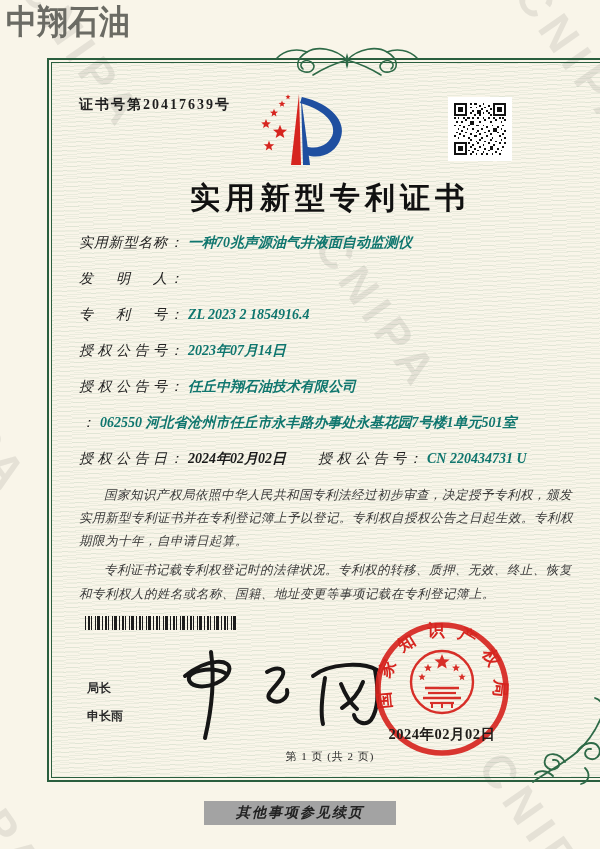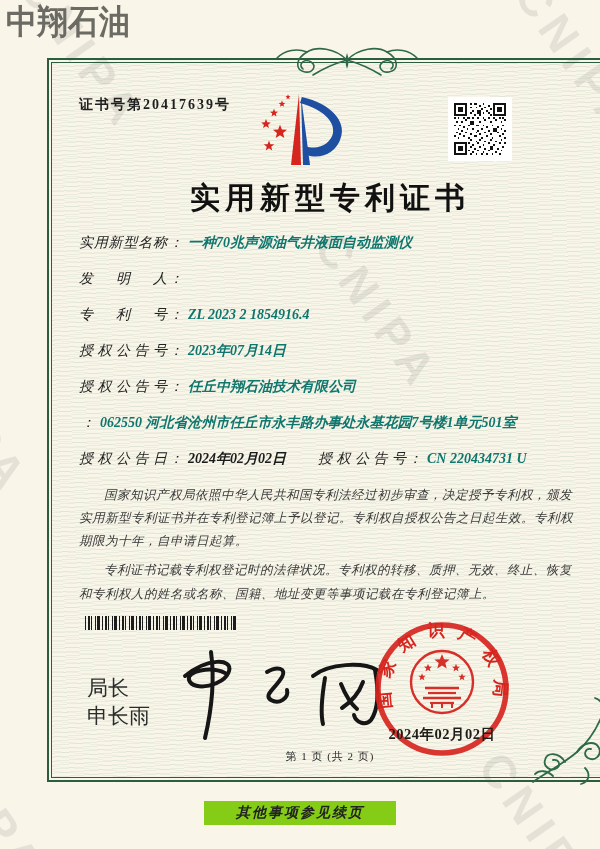--- a/index.html
+++ b/index.html
@@ -37,28 +37,28 @@
   .pair-value{flex:none;width:130px;font-weight:600;color:#1b1b1b;}
   .paragraphs{margin-top:4px;font-size:12.5px;line-height:1.85;color:#3a3a3a;
               font-style:italic;font-weight:500;}
   .paragraphs p{margin:0 0 6px 0;text-indent:2em;letter-spacing:0.5px;}
   .barcode{position:absolute;left:36px;top:556px;width:152px;height:14px;z-index:3;
      background:
        repeating-linear-gradient(90deg,#1c1c1c 0 1px,transparent 1px 3px,#1c1c1c 3px 5px,
          transparent 5px 6px,#1c1c1c 6px 7px,transparent 7px 10px,#1c1c1c 10px 11px,
          transparent 11px 12px,#1c1c1c 12px 15px,transparent 15px 17px);}
   .officer{position:absolute;left:38px;top:614px;z-index:3;
-           font-family:"Liberation Sans","DejaVu Sans",sans-serif;font-weight:400;
-           font-size:21px;color:#2b2b2b;line-height:28px;}
+           font-family:"Liberation Sans","DejaVu Sans",sans-serif;font-weight:700;
+           font-size:12px;color:#2b2b2b;line-height:28px;}
   .signature{position:absolute;left:118px;top:586px;z-index:4;}
   .seal{position:absolute;left:322px;top:558px;z-index:4;}
   .page-footer{position:absolute;left:0;right:0;bottom:16px;z-index:3;text-align:center;
                font-size:11px;color:#2a2a2a;letter-spacing:1px;margin-top:16px;}
   .continuation{position:absolute;left:50%;top:801px;transform:translateX(-50%);z-index:3;
-                background:#84cc16;padding:3px 32px;font-size:14px;font-style:italic;
+                background:#a3a3a3;padding:3px 32px;font-size:14px;font-style:italic;
                 font-weight:600;color:#222;letter-spacing:2px;white-space:nowrap;}
 </style>
 </head>
 <body>
 
 <div class="page">
 
   <div class="wm" style="left:52px;top:-38px;">CNIPA</div>
   <div class="wm" style="left:548px;top:-30px;">CNIPA</div>
   <div class="wm" style="left:348px;top:222px;">CNIPA</div>

